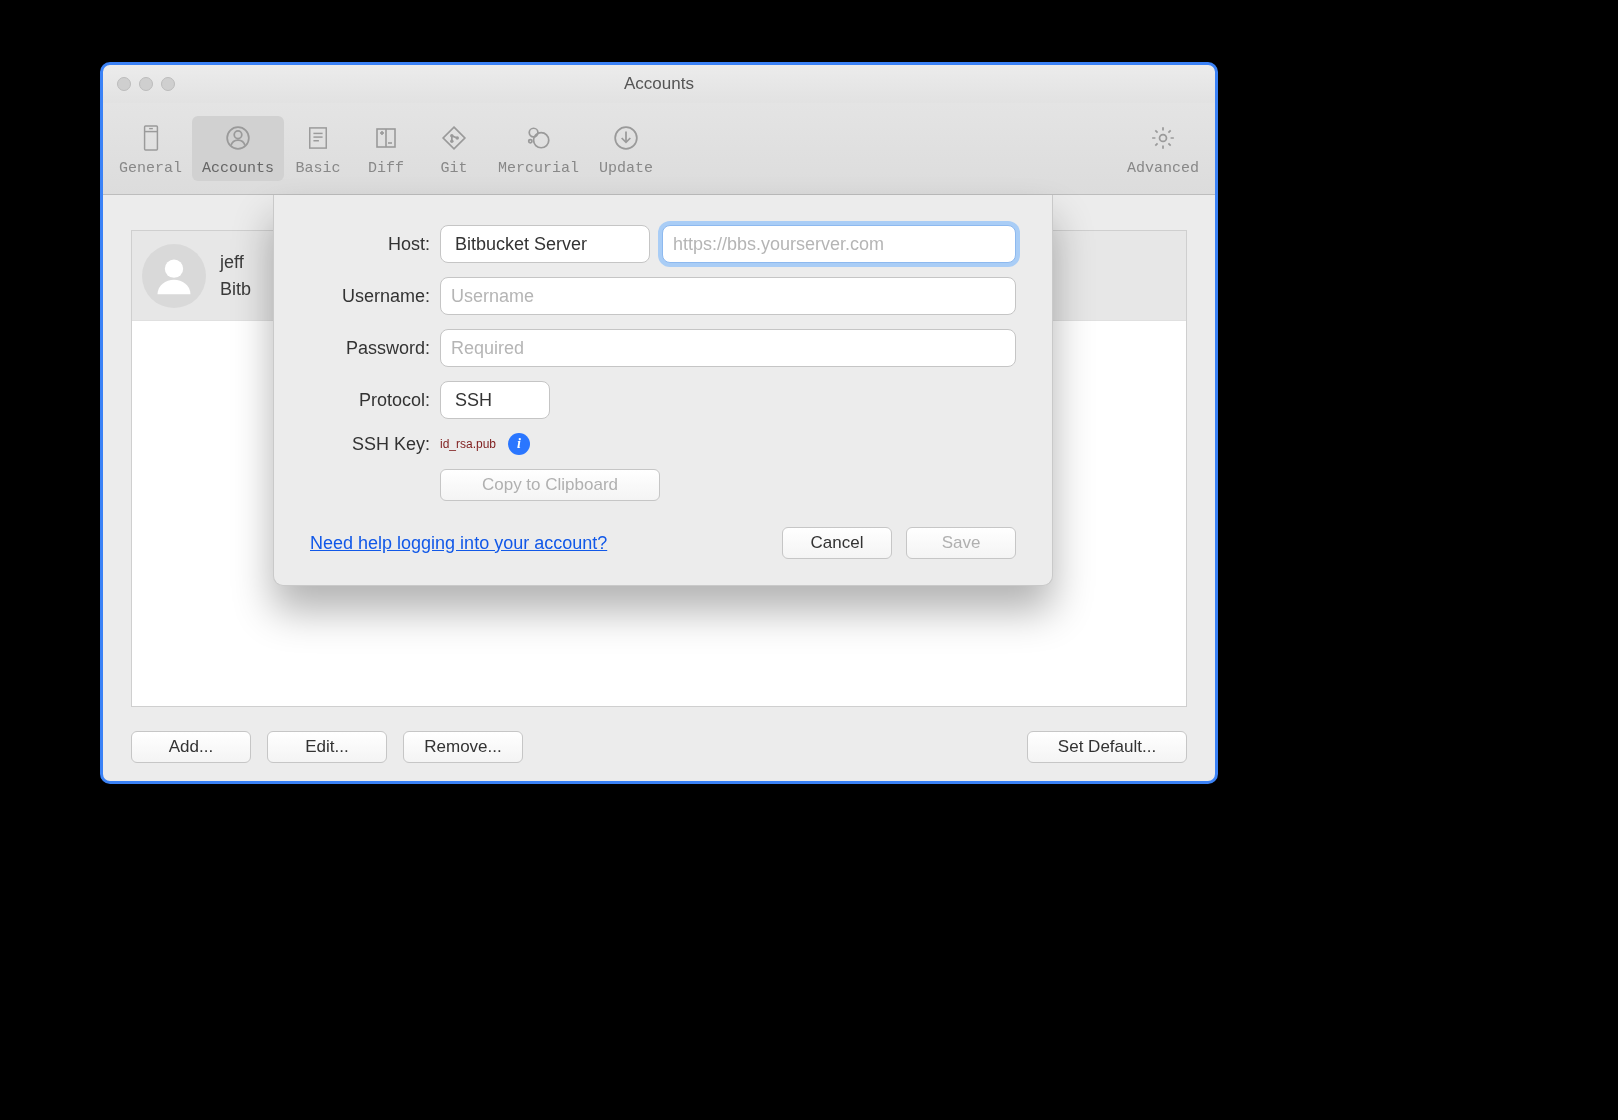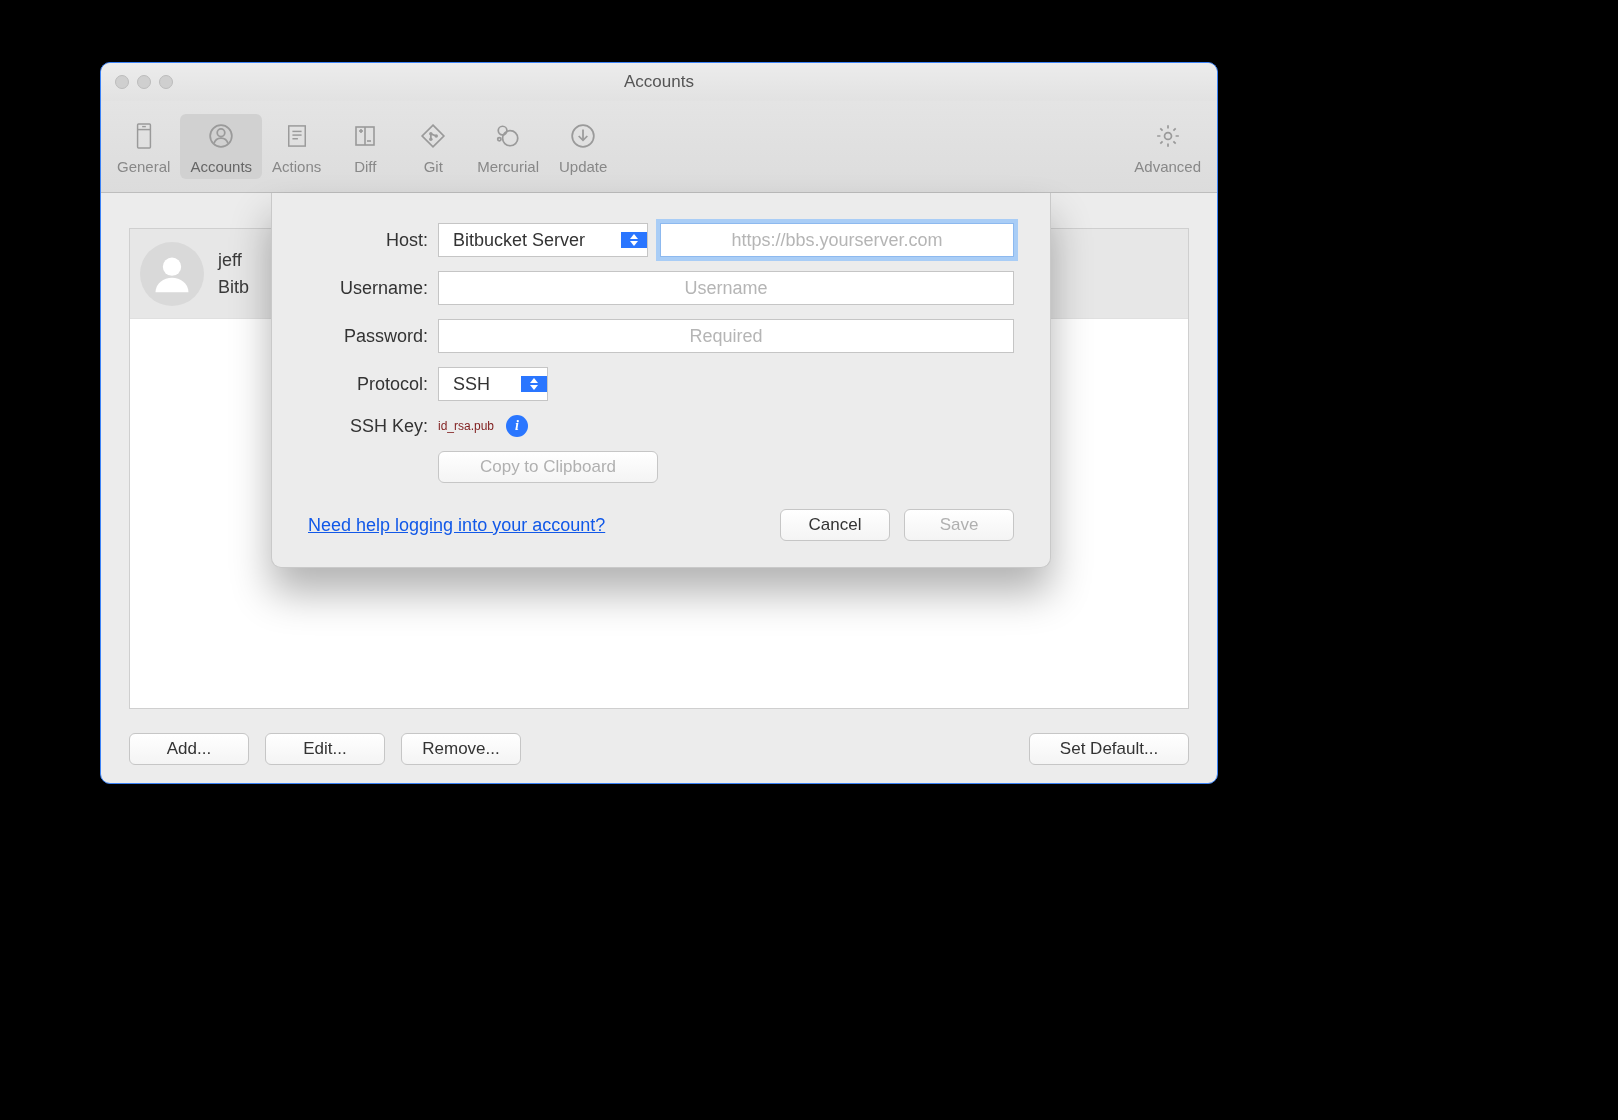--- a/index.html
+++ b/index.html
@@ -14,21 +14,21 @@
 
   
   .window {
     position: absolute;
     top: 62px;
     left: 100px;
     width: 1118px;
     height: 722px;
     background: #ececec;
     border-radius: 10px;
-    border: 1px solid #3b82f6;
+    border: 3px solid #3b82f6;
     box-shadow: 0 30px 55px rgba(0,0,0,.55), 0 0 0 1px rgba(0,0,0,.05);
     overflow: visible;
   }
 
   
   .titlebar {
     height: 38px;
     border-top-left-radius: 10px;
     border-top-right-radius: 10px;
     background: linear-gradient(#ececec, #e2e2e2);
@@ -58,20 +58,21 @@
     padding: 0 6px;
   }
   .toolbar .spacer { flex: 1; }
   .tb-item {
     display: flex; flex-direction: column; align-items: center; 
     padding: 6px 10px 4px 10px;
     min-width: 68px;
     color: #888;
     font-size: 15px;
     gap: 6px;
+    font-family: Liberation Mono, monospace;
   }
   .tb-item.active {
     background: #d1d1d1;
     border-radius: 6px;
     color: #666;
   }
   .tb-icon { width: 32px; height: 32px; display:flex; align-items:center; justify-content:center; }
   .tb-icon svg { stroke:#9a9a9a; fill:none; stroke-width:1.6; }
 
   
@@ -137,27 +138,26 @@
     text-align:right;
     font-size:18px;
     color:#333;
     padding-right:10px;
   }
   .form-control { flex:1; display:flex; align-items:center; gap:12px; }
 
   .text-input, .select, .disabled-select {
     height:34px;
     font-size:18px;
-    padding: 8px 10px;
+    padding: 18px 10px;
     border:1px solid #c5c5c5;
-    border-radius:0;
+    border-radius:8px;
     background:#fff;
     color:#333;
     width:100%;
-    text-align:center;
   }
   .text-input::placeholder { color:#b5b5b5; }
   .text-input.focused {
     outline:none;
     border:1px solid #8db9ef;
     box-shadow:0 0 0 4px #a9cdf6;
   }
   .select {
     width:auto; min-width:210px;
     display:inline-flex; align-items:center; justify-content:space-between;
@@ -252,21 +252,21 @@
 
     <div class="tb-item">
       <span class="tb-icon">
         <svg viewBox="0 0 24 28" width="22" height="26">
             <rect x="3" y="3" width="18" height="22"></rect>
             <line x1="7" y1="9" x2="17" y2="9"></line>
             <line x1="7" y1="13" x2="17" y2="13"></line>
             <line x1="7" y1="17" x2="13" y2="17"></line>
           </svg>
       </span>
-      <span>Actions</span>
+      <span>Basic</span>
     </div>
 
     <div class="tb-item">
       <span class="tb-icon">
         <svg viewBox="0 0 24 24" width="24" height="24">
             <rect x="3" y="3" width="18" height="18"></rect>
             <line x1="12" y1="3" x2="12" y2="21"></line>
             <line x1="6" y1="7" x2="10" y2="7"></line>
             <line x1="8" y1="5" x2="8" y2="9"></line>
             <line x1="14" y1="17" x2="18" y2="17"></line>

